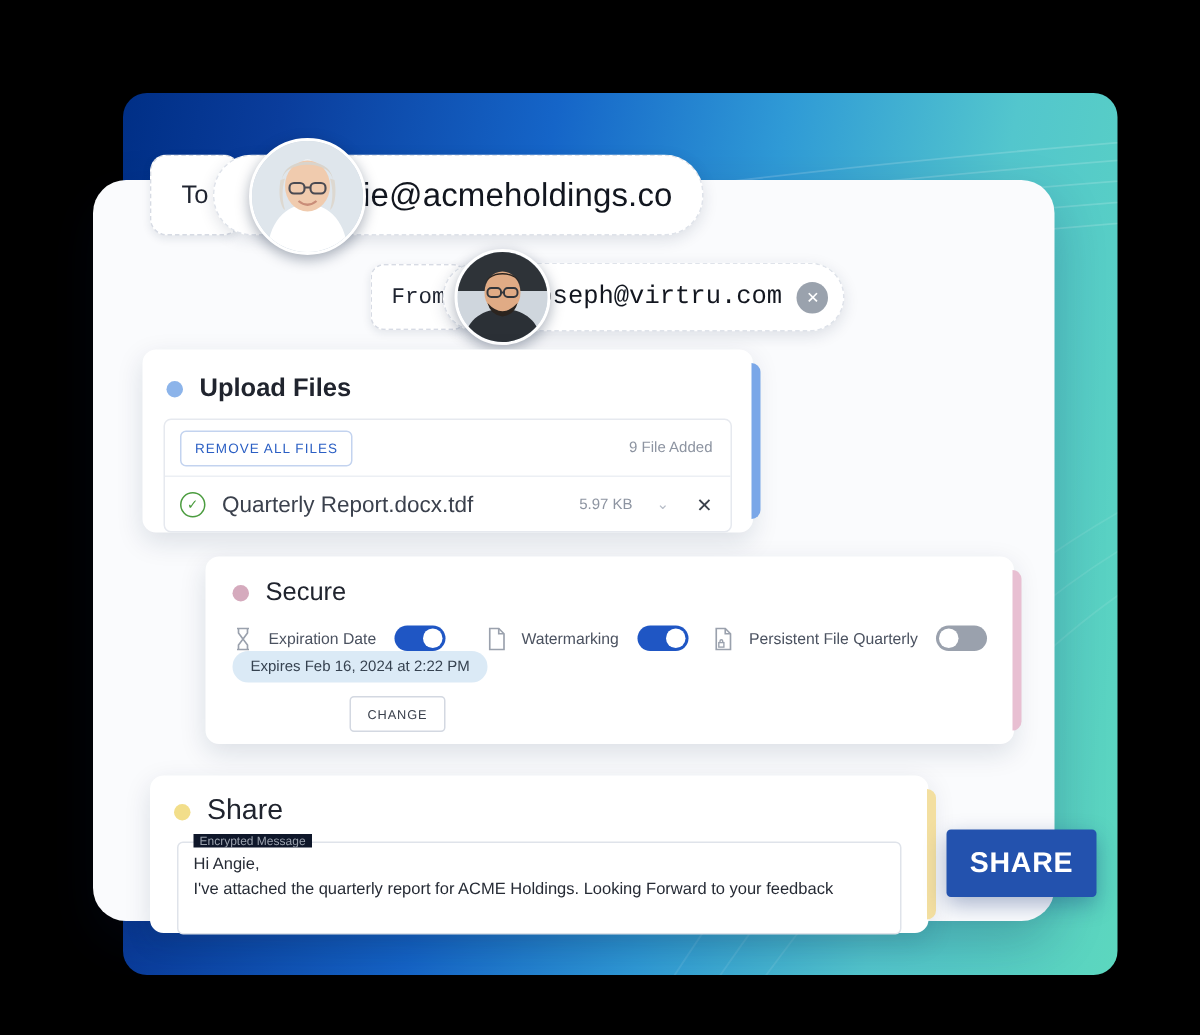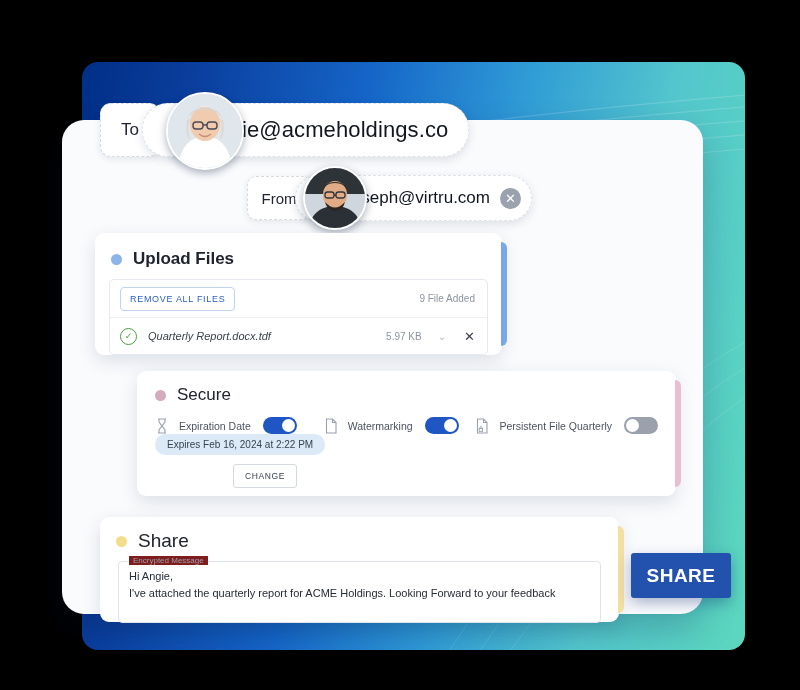--- a/index.html
+++ b/index.html
@@ -18,21 +18,21 @@
 
   
   .white-card{
     position:absolute;left:62px;top:120px;width:641px;height:494px;
     background:#fafbfd;border-radius:22px;
     box-shadow:0 14px 34px rgba(8,25,60,.22);
   }
 
   
   .to-row{position:absolute;left:100px;top:103px;display:flex;align-items:center;text-align:right;}
-  .from-row{position:absolute;left:247px;top:175px;display:flex;align-items:center;}
+  .from-row{position:absolute;left:247px;top:175px;display:flex;align-items:center;font-family:Liberation Mono, monospace;}
 
   .label-pill{
     background:#fff;border:1px dashed #d7dbe4;border-radius:11px;
     display:flex;align-items:center;justify-content:center;
     font-size:17px;color:#1f2430;box-shadow:0 2px 6px rgba(20,35,70,.10);
   }
   .to-row .label-pill{width:58px;height:52px;}
   .from-row .label-pill{width:62px;height:42px;font-size:15px;border-radius:9px;}
 
   .addr-pill{
@@ -75,21 +75,21 @@
   .file-top{display:flex;align-items:center;justify-content:space-between;
             height:37px;padding:0 12px 0 10px;border-bottom:1px solid #eceff4;}
   .btn-outline{
     border:1px solid #c3d3ef;border-radius:4px;background:#fff;color:#2b5fc4;
     font-size:9px;letter-spacing:.7px;padding:6px 9px;cursor:pointer;font-family:inherit;
   }
   .files-added{font-size:10px;color:#8d94a1;}
   .file-row{display:flex;align-items:center;height:36px;padding:0 12px 0 10px;}
   .check{width:15px;height:15px;border-radius:50%;border:1.5px solid #4b9c3f;
          display:flex;align-items:center;justify-content:center;color:#4b9c3f;font-size:9px;flex:none;}
-  .file-name{font-size:11px;color:#3b414d;margin-left:11px;font-style:italic;}
+  .file-name{font-size:15px;color:#3b414d;margin-left:11px;}
   .file-size{font-size:10px;color:#8d94a1;margin-left:auto;}
   .chev{color:#b6bcc7;font-size:10px;margin-left:16px;cursor:pointer;}
   .close-x{color:#3c424d;font-size:13px;margin-left:18px;cursor:pointer;}
 
   
   #secure{left:137px;top:371px;width:539px;height:125px;}
   #secure .sec-head{margin:14px 0 0 18px;}
   .toggles{position:absolute;left:18px;right:18px;top:46px;display:flex;}
   .tg{display:flex;align-items:center;}
   .tg .ico{width:14px;height:16px;flex:none;color:#9aa1ad;}
@@ -105,21 +105,21 @@
   .btn-change{position:absolute;left:233px;top:464px;border:1px solid #d3d8e1;background:#fff;
               color:#3b414d;font-size:8.5px;letter-spacing:.6px;padding:6px 11px;border-radius:3px;
               cursor:pointer;font-family:inherit;}
 
   
   #share{left:100px;top:517px;width:519px;height:105px;}
   #share .sec-head{margin:13px 0 0 16px;}
   #share .sec-title{font-size:19px;}
   .msg-wrap{position:absolute;left:18px;right:18px;top:44px;height:48px;
             border:1px solid #dfe3ea;border-radius:4px;padding:6px 10px;}
-  .msg-legend{position:absolute;left:10px;top:-6px;background:#7f1d1d;padding:0 4px;
+  .msg-legend{position:absolute;left:10px;top:-6px;background:#0f172a;padding:0 4px;
               font-size:8px;color:#9aa1ad;}
   .msg-line{font-size:11px;color:#262b35;line-height:17px;}
 
   .btn-share{
     position:absolute;left:631px;top:553px;width:100px;height:45px;
     background:#2352ae;color:#fff;border:none;border-radius:3px;
     font-size:19px;font-weight:bold;letter-spacing:.5px;cursor:pointer;
     box-shadow:0 5px 14px rgba(15,45,115,.35);font-family:inherit;
   }
 </style>

